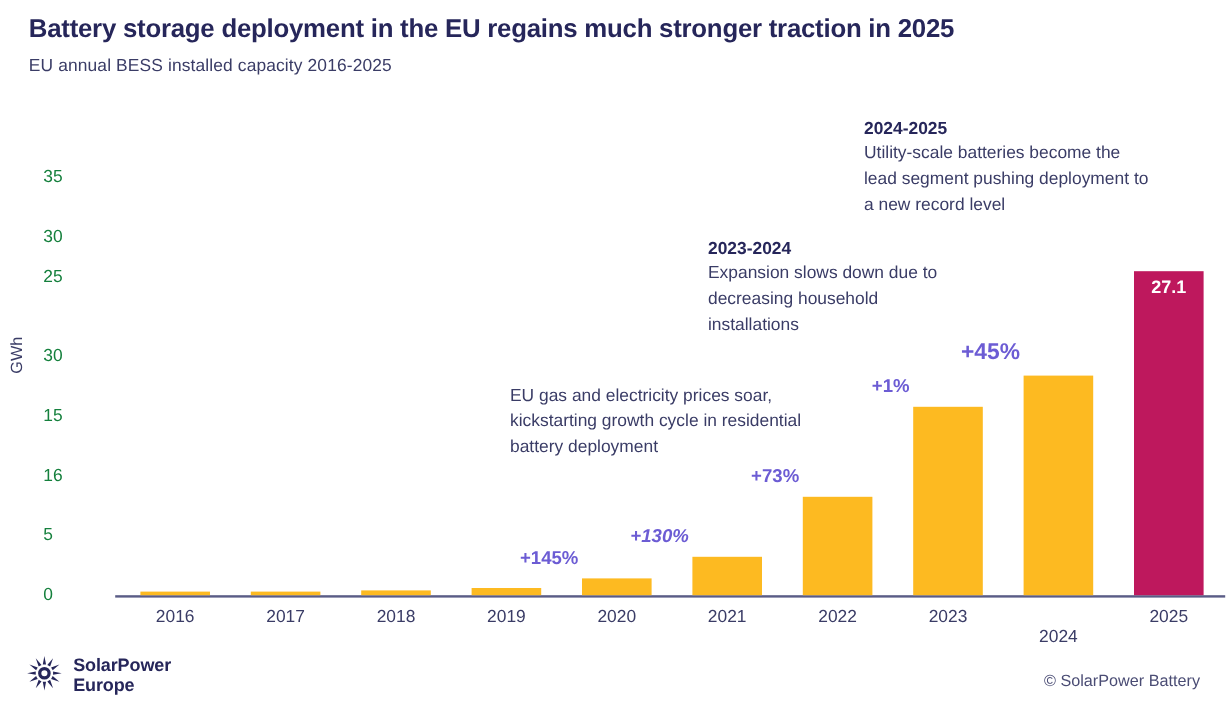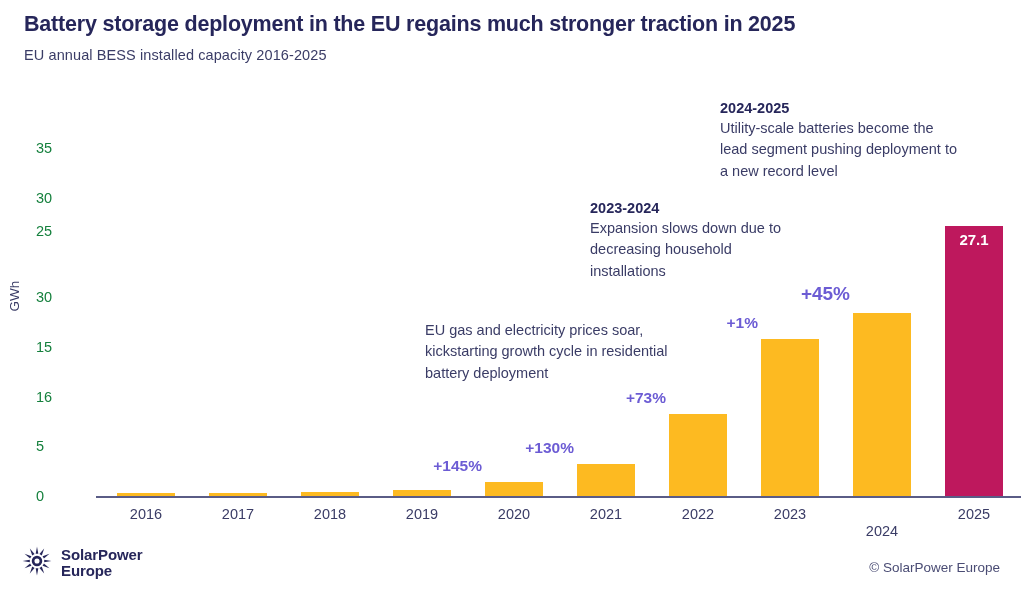--- a/index.html
+++ b/index.html
@@ -246,21 +246,21 @@
     <div class="annotation-title">2024-2025</div>
     <div class="annotation-body">Utility-scale batteries become the lead segment pushing deployment to a new record level</div>
   </div>
 <div class="x-tick-label" style="left: 100px;">2016</div>
     <div class="x-tick-label" style="left: 192px;">2017</div>
     <div class="x-tick-label" style="left: 284px;">2018</div>
     <div class="x-tick-label" style="left: 376px;">2019</div>
     <div class="x-tick-label" style="left: 468px;">2020</div>
     <div class="growth-label" style="font-size: 15.5px; right: 542px; top: 457.076px;">+145%</div>
     <div class="x-tick-label" style="left: 560px;">2021</div>
-    <div class="growth-label" style="font-size: 15.5px; right: 450px; top: 439.173px;">+130%</div>
+    <div class="growth-label" style="font-size: 15.5px; right: 450px; top: 439.173px; font-style: italic;">+130%</div>
     <div class="x-tick-label" style="left: 652px;">2022</div>
     <div class="growth-label" style="font-size: 15.5px; right: 358px; top: 389.443px;">+73%</div>
     <div class="x-tick-label" style="left: 744px;">2023</div>
     <div class="growth-label" style="font-size: 15.5px; right: 266px; top: 313.854px;">+1%</div>
     <div class="x-tick-label" style="left: 836px; margin-top: 17px;">2024</div>
     <div class="growth-label" style="font-size: 19px; right: 174px; top: 282.995px;">+45%</div>
     <div class="x-tick-label" style="left: 928px;">2025</div>
   </div>
 
 <div id="footer-logo">
@@ -284,13 +284,13 @@
         <use href="#rays" transform="rotate(330 50 50)"></use>
       </g>
     </svg>
   </span>
   <span id="footer-logo-text">
     <span>SolarPower</span><br>
     <span>Europe</span>
   </span>
 </div>
 
-<div id="footer-copyright">© SolarPower Europe</div>
+<div id="footer-copyright">© SolarPower Battery</div>
 
 </body></html>

